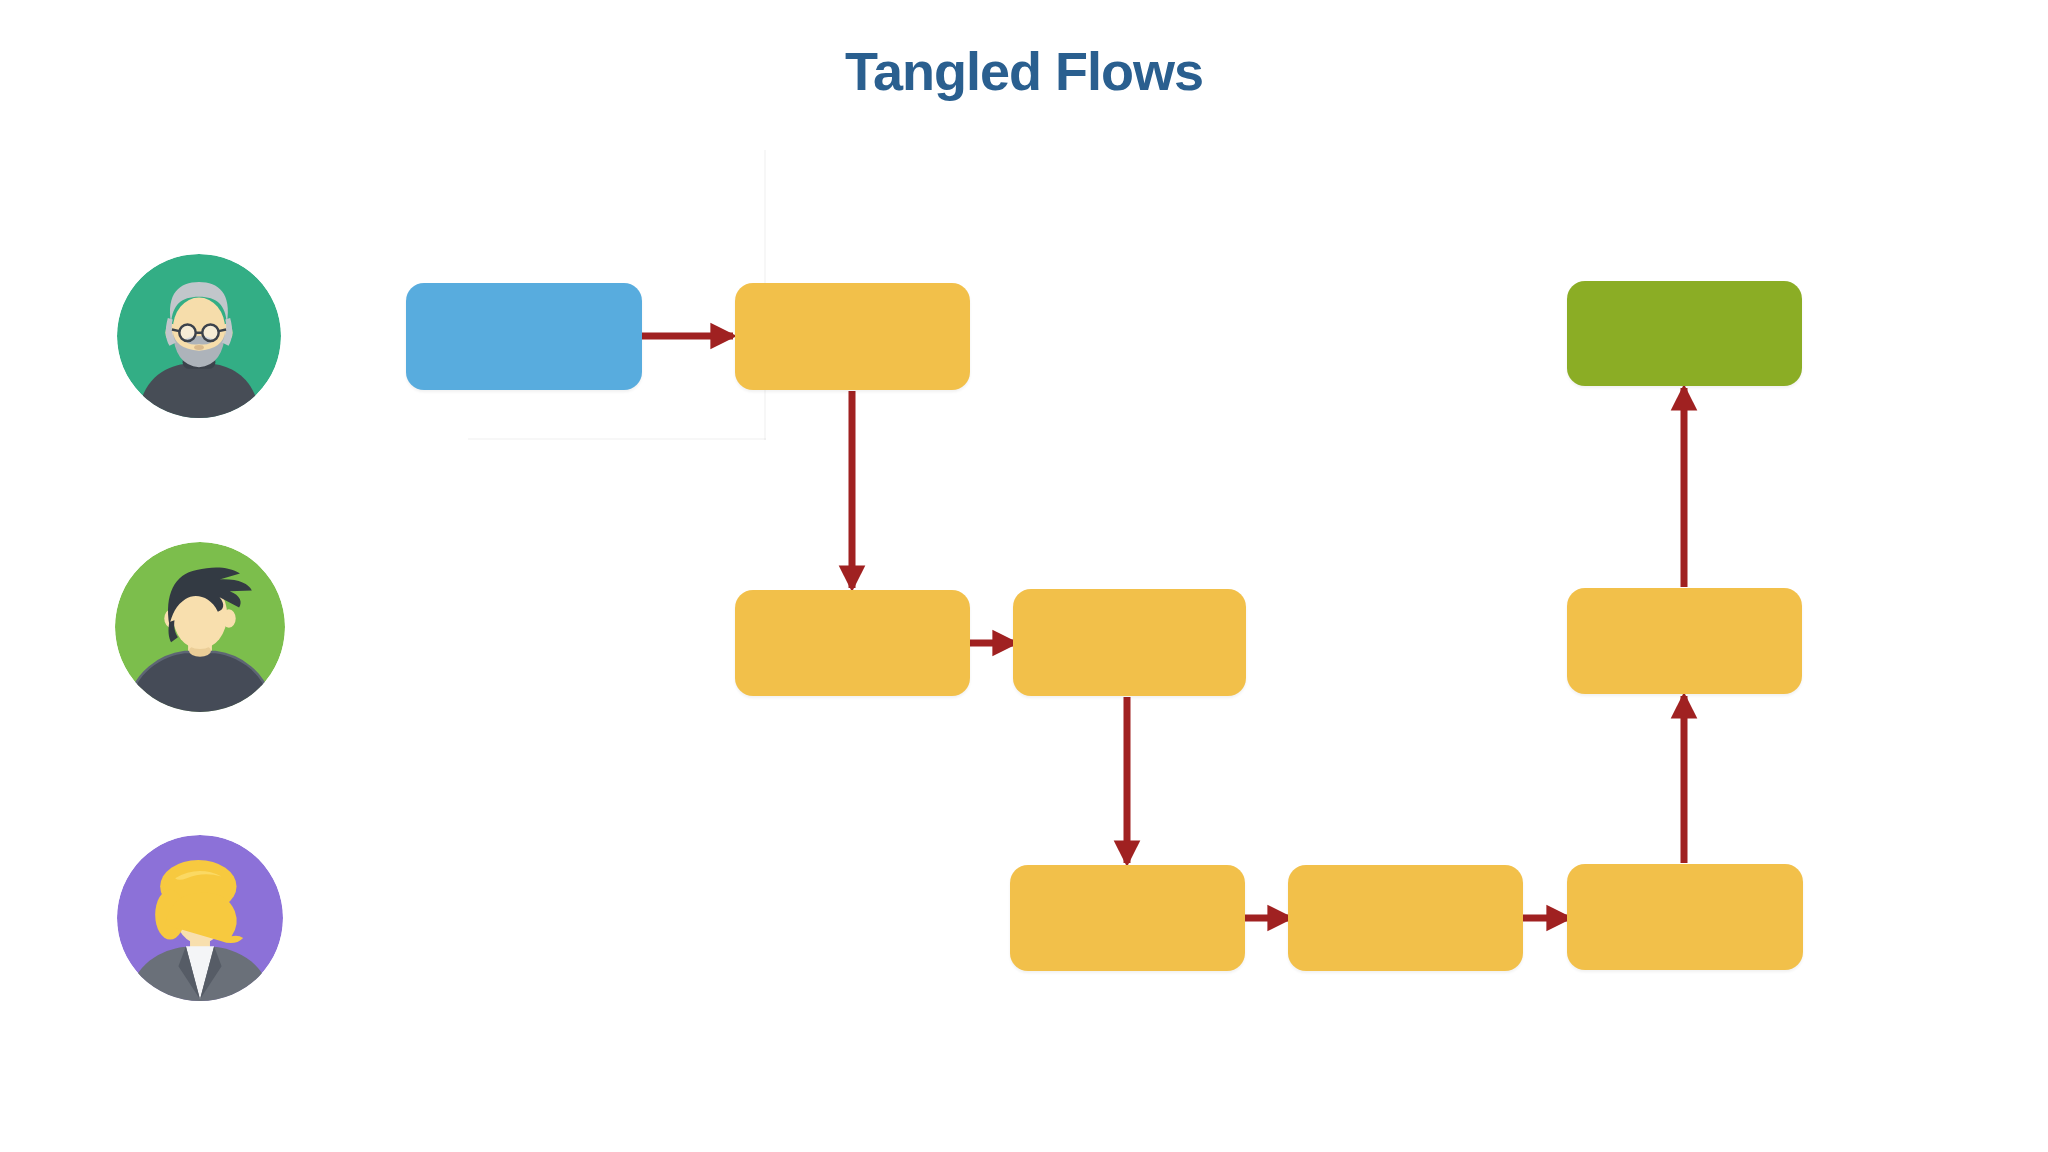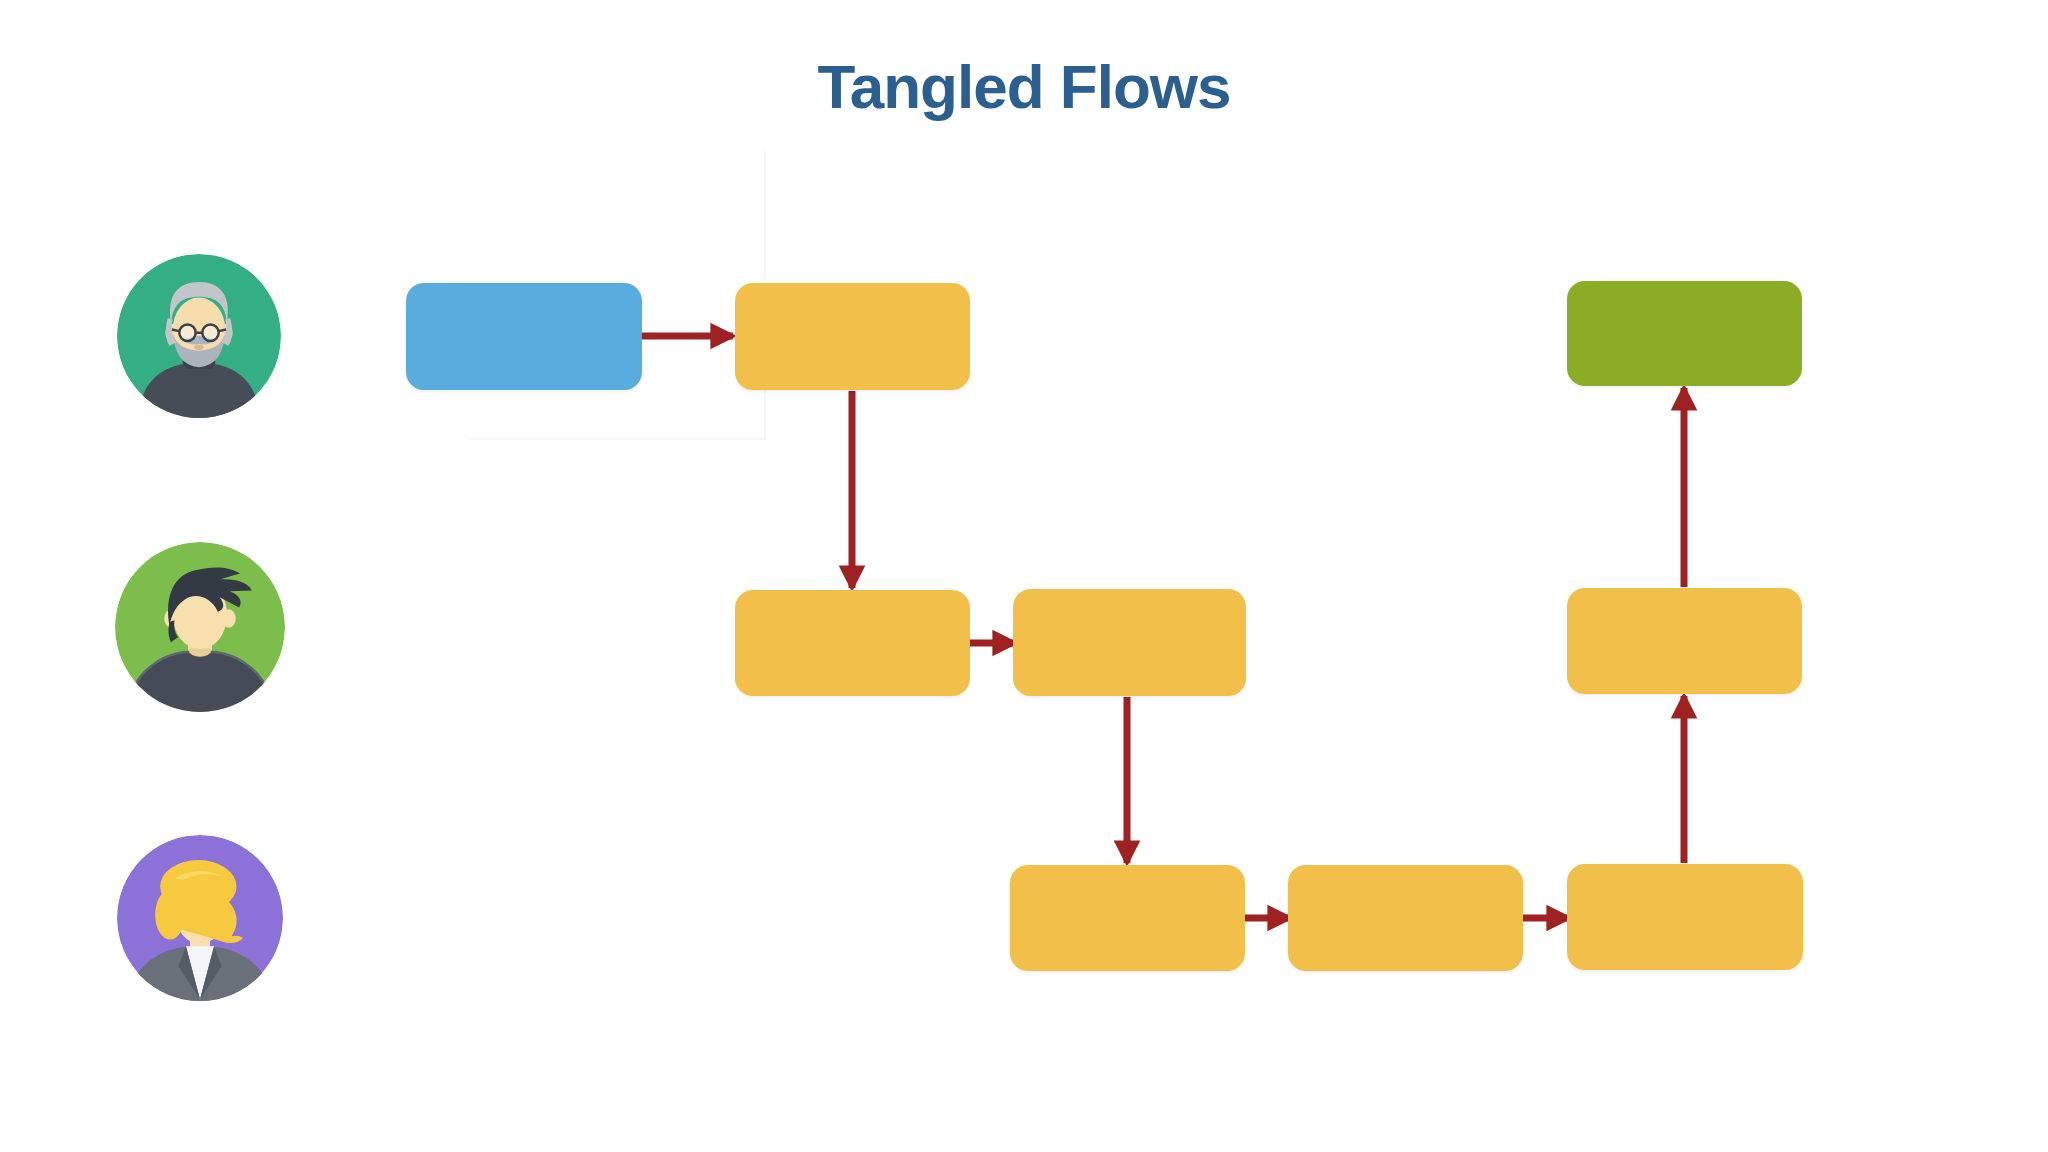--- a/index.html
+++ b/index.html
@@ -5,24 +5,24 @@
   html,body{margin:0;padding:0;background:#ffffff;}
   .stage{
     position:relative;
     width:2048px;height:1152px;
     overflow:hidden;
     background:#ffffff;
     font-family:"Liberation Sans", sans-serif;
   }
   .title{
     position:absolute;
-    left:0;right:0;top:56px;
+    left:0;right:0;top:44px;
     margin:0;
     text-align:center;
-    font-size:62px;
+    font-size:54px;
     font-weight:700;
     letter-spacing:-1px;
     line-height:1;
   }
   .artifact{position:absolute;pointer-events:none;}
   .artifact-v{left:764px;top:150px;width:2px;height:290px;background:rgba(60,60,60,0.045);}
   .artifact-h{left:468px;top:438px;width:298px;height:2px;background:rgba(60,60,60,0.04);}
   .avatar-wrap{position:absolute;}
   .avatar-wrap svg{display:block;width:100%;height:100%;}
   #nodes-layer{position:absolute;inset:0;}

